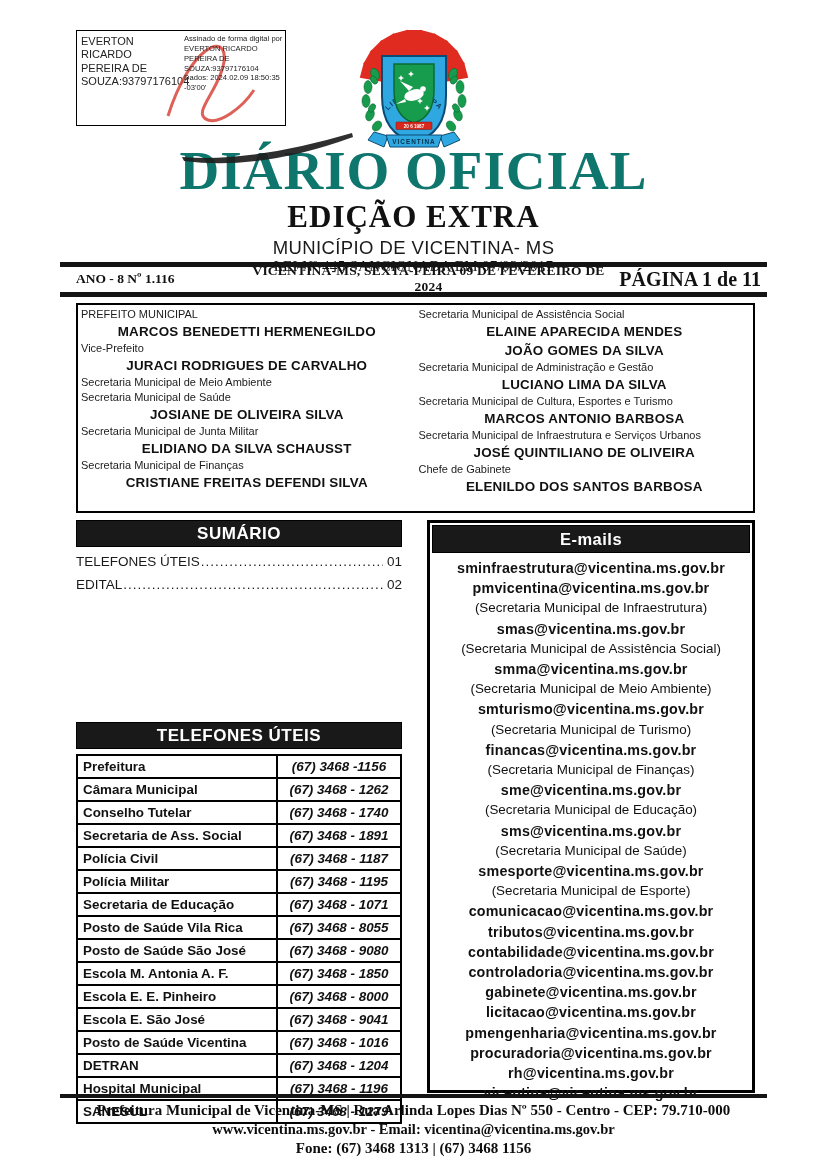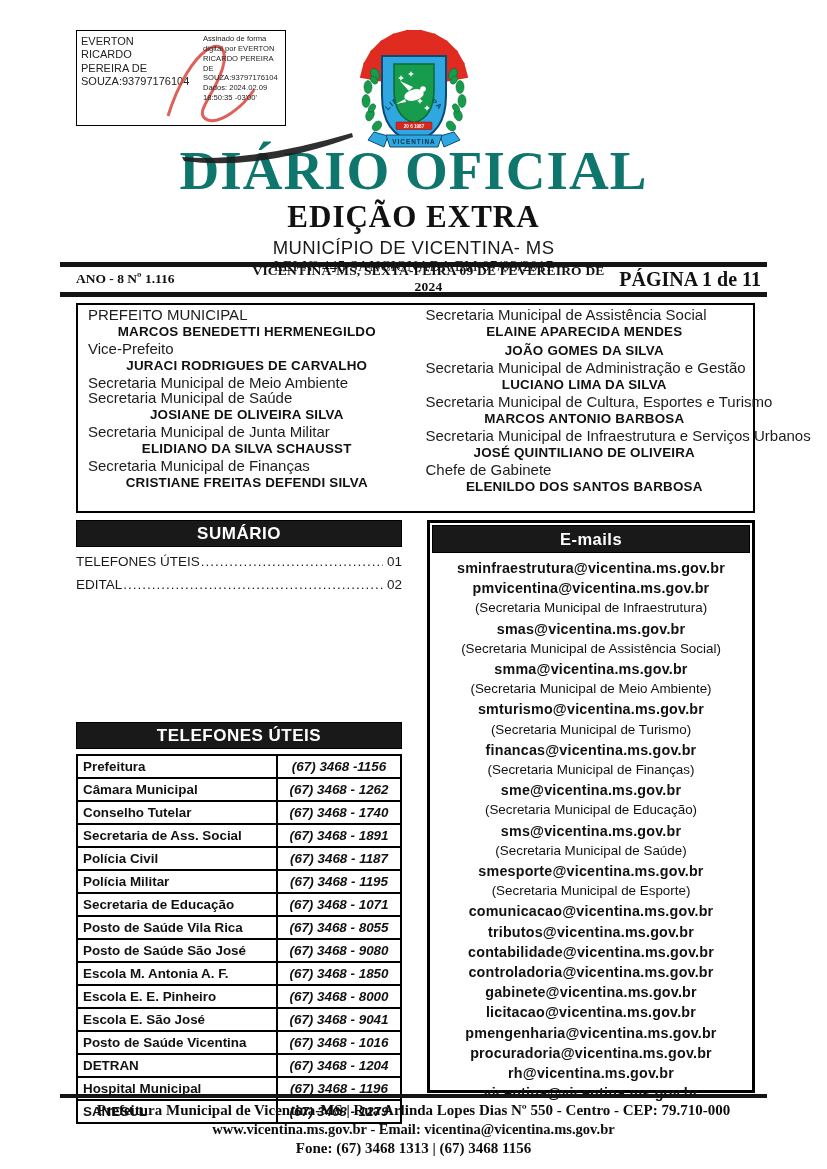--- a/index.html
+++ b/index.html
@@ -3,21 +3,21 @@
 <meta charset="utf-8">
 <style>
   html,body{margin:0;padding:0;background:#ffffff;}
   .page{position:relative;width:827px;height:1169px;background:#fff;overflow:hidden;
         font-family:"Liberation Sans", sans-serif;color:#111;}
 
   
   .sig-box{position:absolute;left:76px;top:30px;width:210px;height:96px;
            border:1px solid #000;box-sizing:border-box;display:flex;background:transparent;}
   .sig-left{width:98px;padding:4px 2px 0 4px;font-size:11px;line-height:1.22;color:#222;}
-  .sig-right{flex:1;padding:3px 2px 0 3px;font-size:7.6px;line-height:1.3;color:#222;position:relative;z-index:2;margin-left:19px;}
+  .sig-right{flex:1;padding:3px 2px 0 3px;font-size:7.6px;line-height:1.3;color:#222;position:relative;z-index:2;}
   .sig-swoosh{position:absolute;left:150px;top:28px;width:160px;height:110px;z-index:1;pointer-events:none;}
   .sig-tail{position:absolute;left:170px;top:125px;width:200px;height:45px;z-index:1;pointer-events:none;}
 
   
   .crest{position:absolute;left:337px;top:22px;width:154px;height:132px;}
 
   
   .masthead{position:absolute;left:0;top:143px;width:100%;text-align:center;
             font-family:"Liberation Serif", serif;}
   .mh-title{font-size:55px;font-weight:bold;line-height:1.0;letter-spacing:1px;color:#0f766e;}
@@ -33,21 +33,21 @@
   .edition-row{position:absolute;left:76px;top:266px;width:691px;height:26px;
                display:flex;align-items:center;font-family:"Liberation Serif", serif;font-weight:bold;}
   .ed-no{font-size:13.5px;width:170px;}
   .ed-date{font-size:13.5px;flex:1;text-align:center;letter-spacing:0.2px;}
   .ed-page{font-size:20px;width:150px;text-align:right;padding-right:6px;}
 
   
   .officials{position:absolute;left:76px;top:303px;width:679px;height:210px;
              border:2px solid #000;box-sizing:border-box;display:flex;padding-top:2px;}
   .off-col{width:50%;}
-  .off-role{font-size:15px;line-height:15px;padding-left:10px;color:#1c1c1c;white-space:nowrap;}
+  .off-role{font-size:11px;line-height:15px;padding-left:3px;color:#1c1c1c;white-space:nowrap;}
   .off-name{font-size:13.4px;font-weight:bold;line-height:19px;text-align:center;letter-spacing:0.2px;}
 
   
   .bar{background:#191919;color:#fff;font-weight:bold;text-align:center;
        border:1px solid #000;letter-spacing:0.5px;}
 
   
   .summary{position:absolute;left:76px;top:520px;width:326px;}
   .summary .bar{height:25px;line-height:25px;font-size:17px;}
   .toc{margin-top:7px;}

